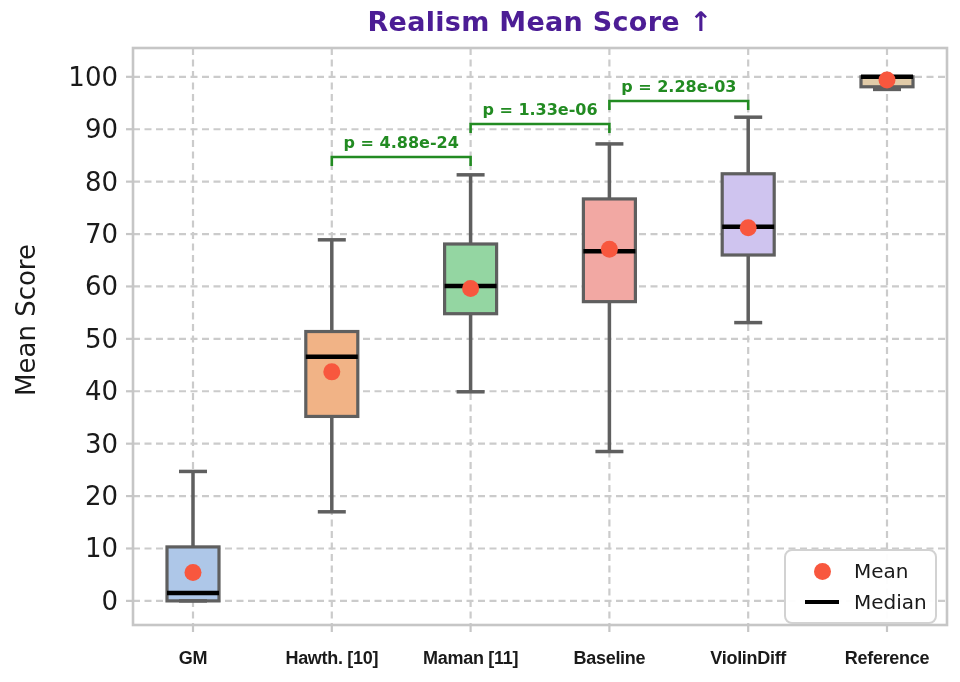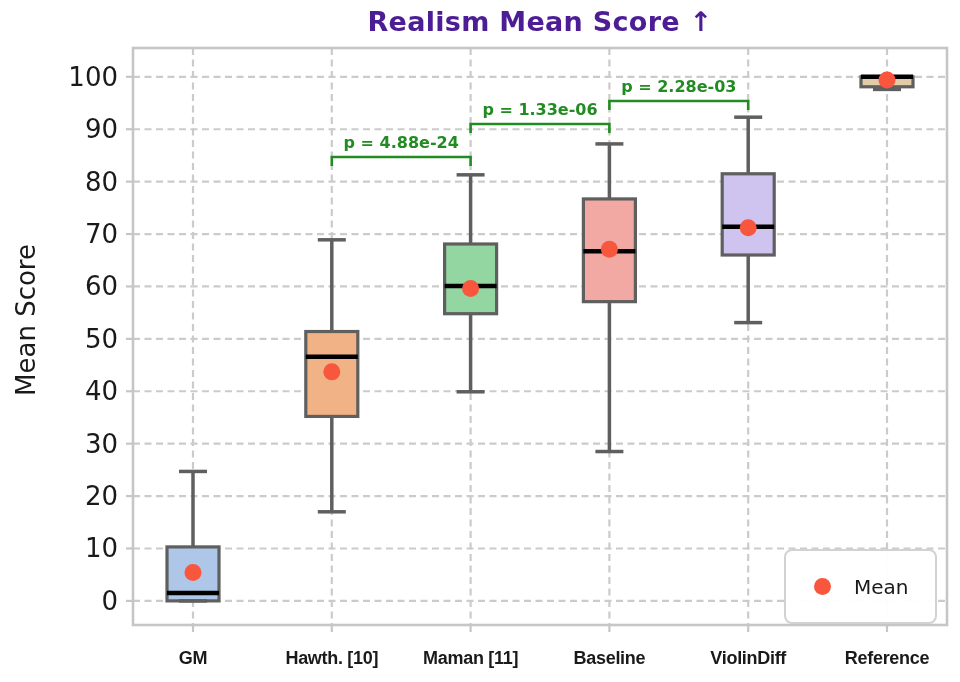--- a/index.html
+++ b/index.html
@@ -134,14 +134,20 @@
     </svg>
   <div class="chart-title">Realism Mean Score ↑</div>
   <div class="y-axis-label">Mean Score</div>
   <div class="legend">
     <div class="legend-row">
       <span class="legend-marker">
           <span class="marker-dot" style="background: rgb(248, 87, 62);"></span>
         </span>
       <span>Mean</span>
     </div>
+    <div class="legend-row">
+      <span class="legend-marker">
+          <span class="marker-line" style="background: rgb(0, 0, 0);"></span>
+        </span>
+      <span>Median</span>
+    </div>
   </div>
 </div>
 
 </body></html>

